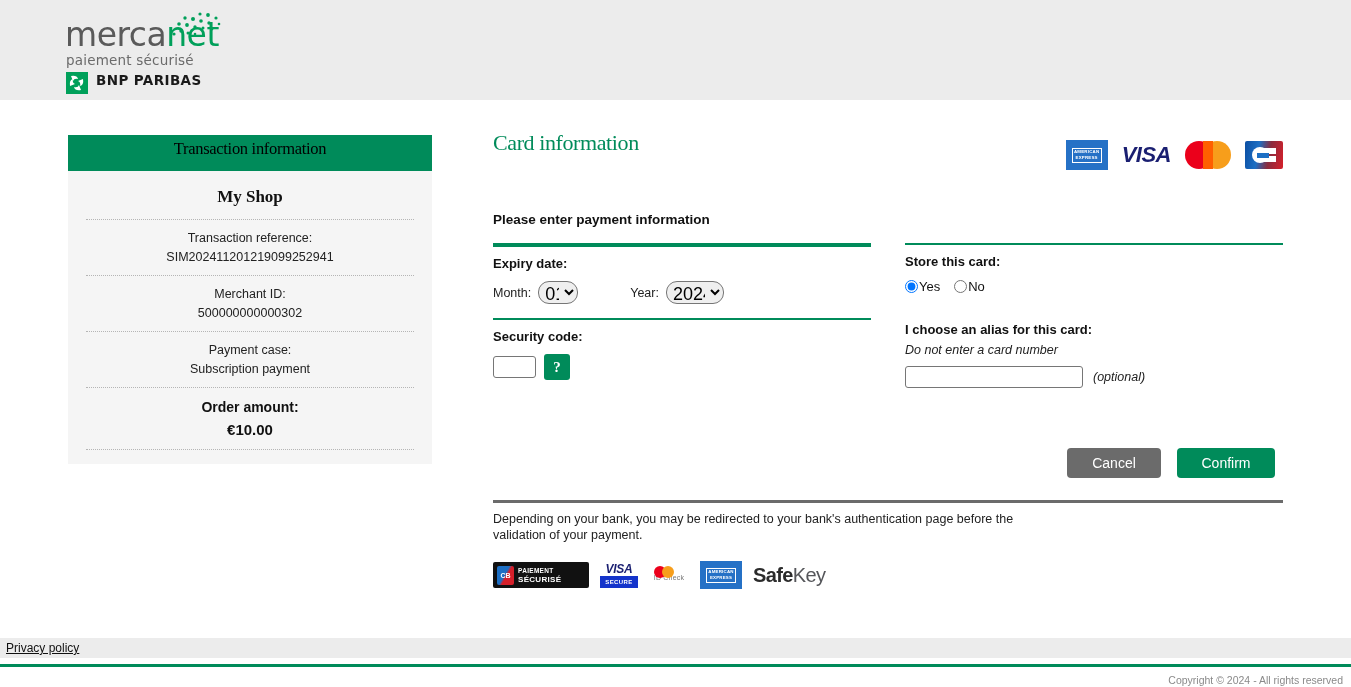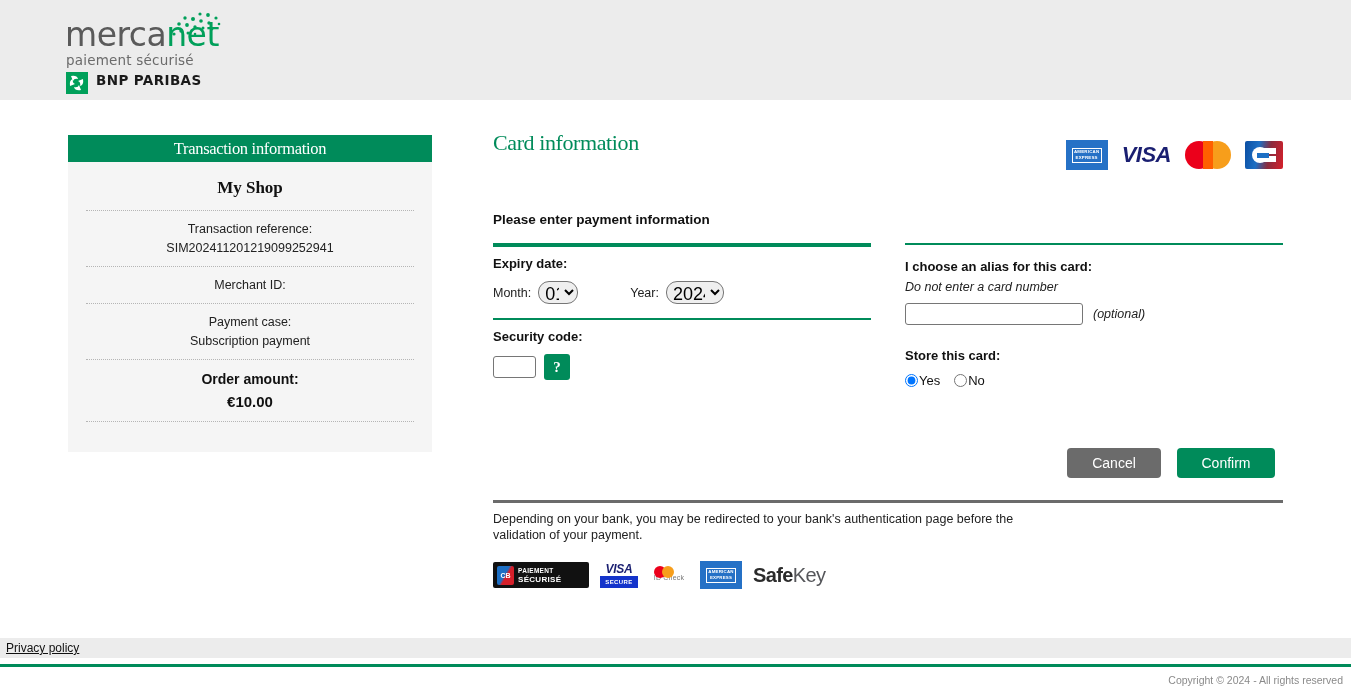--- a/index.html
+++ b/index.html
@@ -45,22 +45,22 @@
     font-family: "DejaVu Sans", sans-serif;
     font-size: 13.5px; font-weight: bold; color: #1a1a1a; letter-spacing: 0.4px;
   }
 
   
   .txn-panel {
     position: absolute; left: 68px; top: 135px;
     width: 364px;
   }
   .txn-header {
-    background: #008b5a; color: #ffffff;
-    height: 27px; line-height: 27px; text-align: center;
+    background: #008b5a; color: #000000;
+    height: 36px; line-height: 27px; text-align: center;
     font-family: "Liberation Serif", serif;
     font-size: 16.5px; letter-spacing: -0.3px;
   }
   .txn-body {
     background: #f5f5f5; padding: 0 18px 14px;
     min-height: 290px;
   }
   .txn-shop {
     text-align: center; font-family: "Liberation Serif", serif;
     font-size: 17px; font-weight: bold; color: #111;
@@ -301,20 +301,21 @@
 
     <div class="dotted"></div>
     <div class="txn-row">
       <div class="txn-label">Transaction reference:</div>
       <div class="txn-value">SIM202411201219099252941</div>
     </div>
 
     <div class="dotted"></div>
     <div class="txn-row">
       <div class="txn-label">Merchant ID:</div>
+      <div class="txn-value">500000000000302</div>
     </div>
 
     <div class="dotted"></div>
     <div class="txn-row">
       <div class="txn-label">Payment case:</div>
       <div class="txn-value">Subscription payment</div>
     </div>
 
     <div class="dotted"></div>
     <div class="txn-row">
@@ -371,42 +372,42 @@
         <span class="flabel">Security code:</span>
         <div class="inline">
           <input class="txtinput cvv" type="text" value="" style="">
           <button class="help-btn">?</button>
         </div>
       </div>
     </div>
 
     <div class="col-right">
       <div class="rule"></div>
-      <div class="fieldgroup" style="padding-top:14px">
-        <span class="flabel" style="margin-bottom:6px">I choose an alias for this card:</span>
-        <p class="italic-note">Do not enter a card number</p>
-        <div class="inline">
-          <input class="txtinput alias-in" type="text" value="" style="">
-          <span class="optional">(optional)</span>
-        </div>
-      </div>
-
       <div class="fieldgroup">
         <span class="flabel">Store this card:</span>
         <div class="radio-row">
           <label>
             <input type="radio" name="storecard" checked="" style="">
             <span>Yes</span>
           </label>
           <label>
             <input type="radio" name="storecard" style="">
             <span>No</span>
           </label>
         </div>
       </div>
+
+      <div class="fieldgroup" style="padding-top:14px">
+        <span class="flabel" style="margin-bottom:6px">I choose an alias for this card:</span>
+        <p class="italic-note">Do not enter a card number</p>
+        <div class="inline">
+          <input class="txtinput alias-in" type="text" value="" style="">
+          <span class="optional">(optional)</span>
+        </div>
+      </div>
     </div>
   </div>
 
   <div class="actions">
     <button class="btn btn-cancel">Cancel</button>
     <button class="btn btn-confirm">Confirm</button>
   </div>
 
   <div class="bottom-rule"></div>
   <div class="redirect-note">Depending on your bank, you may be redirected to your bank's authentication page before the validation of your payment.</div>

